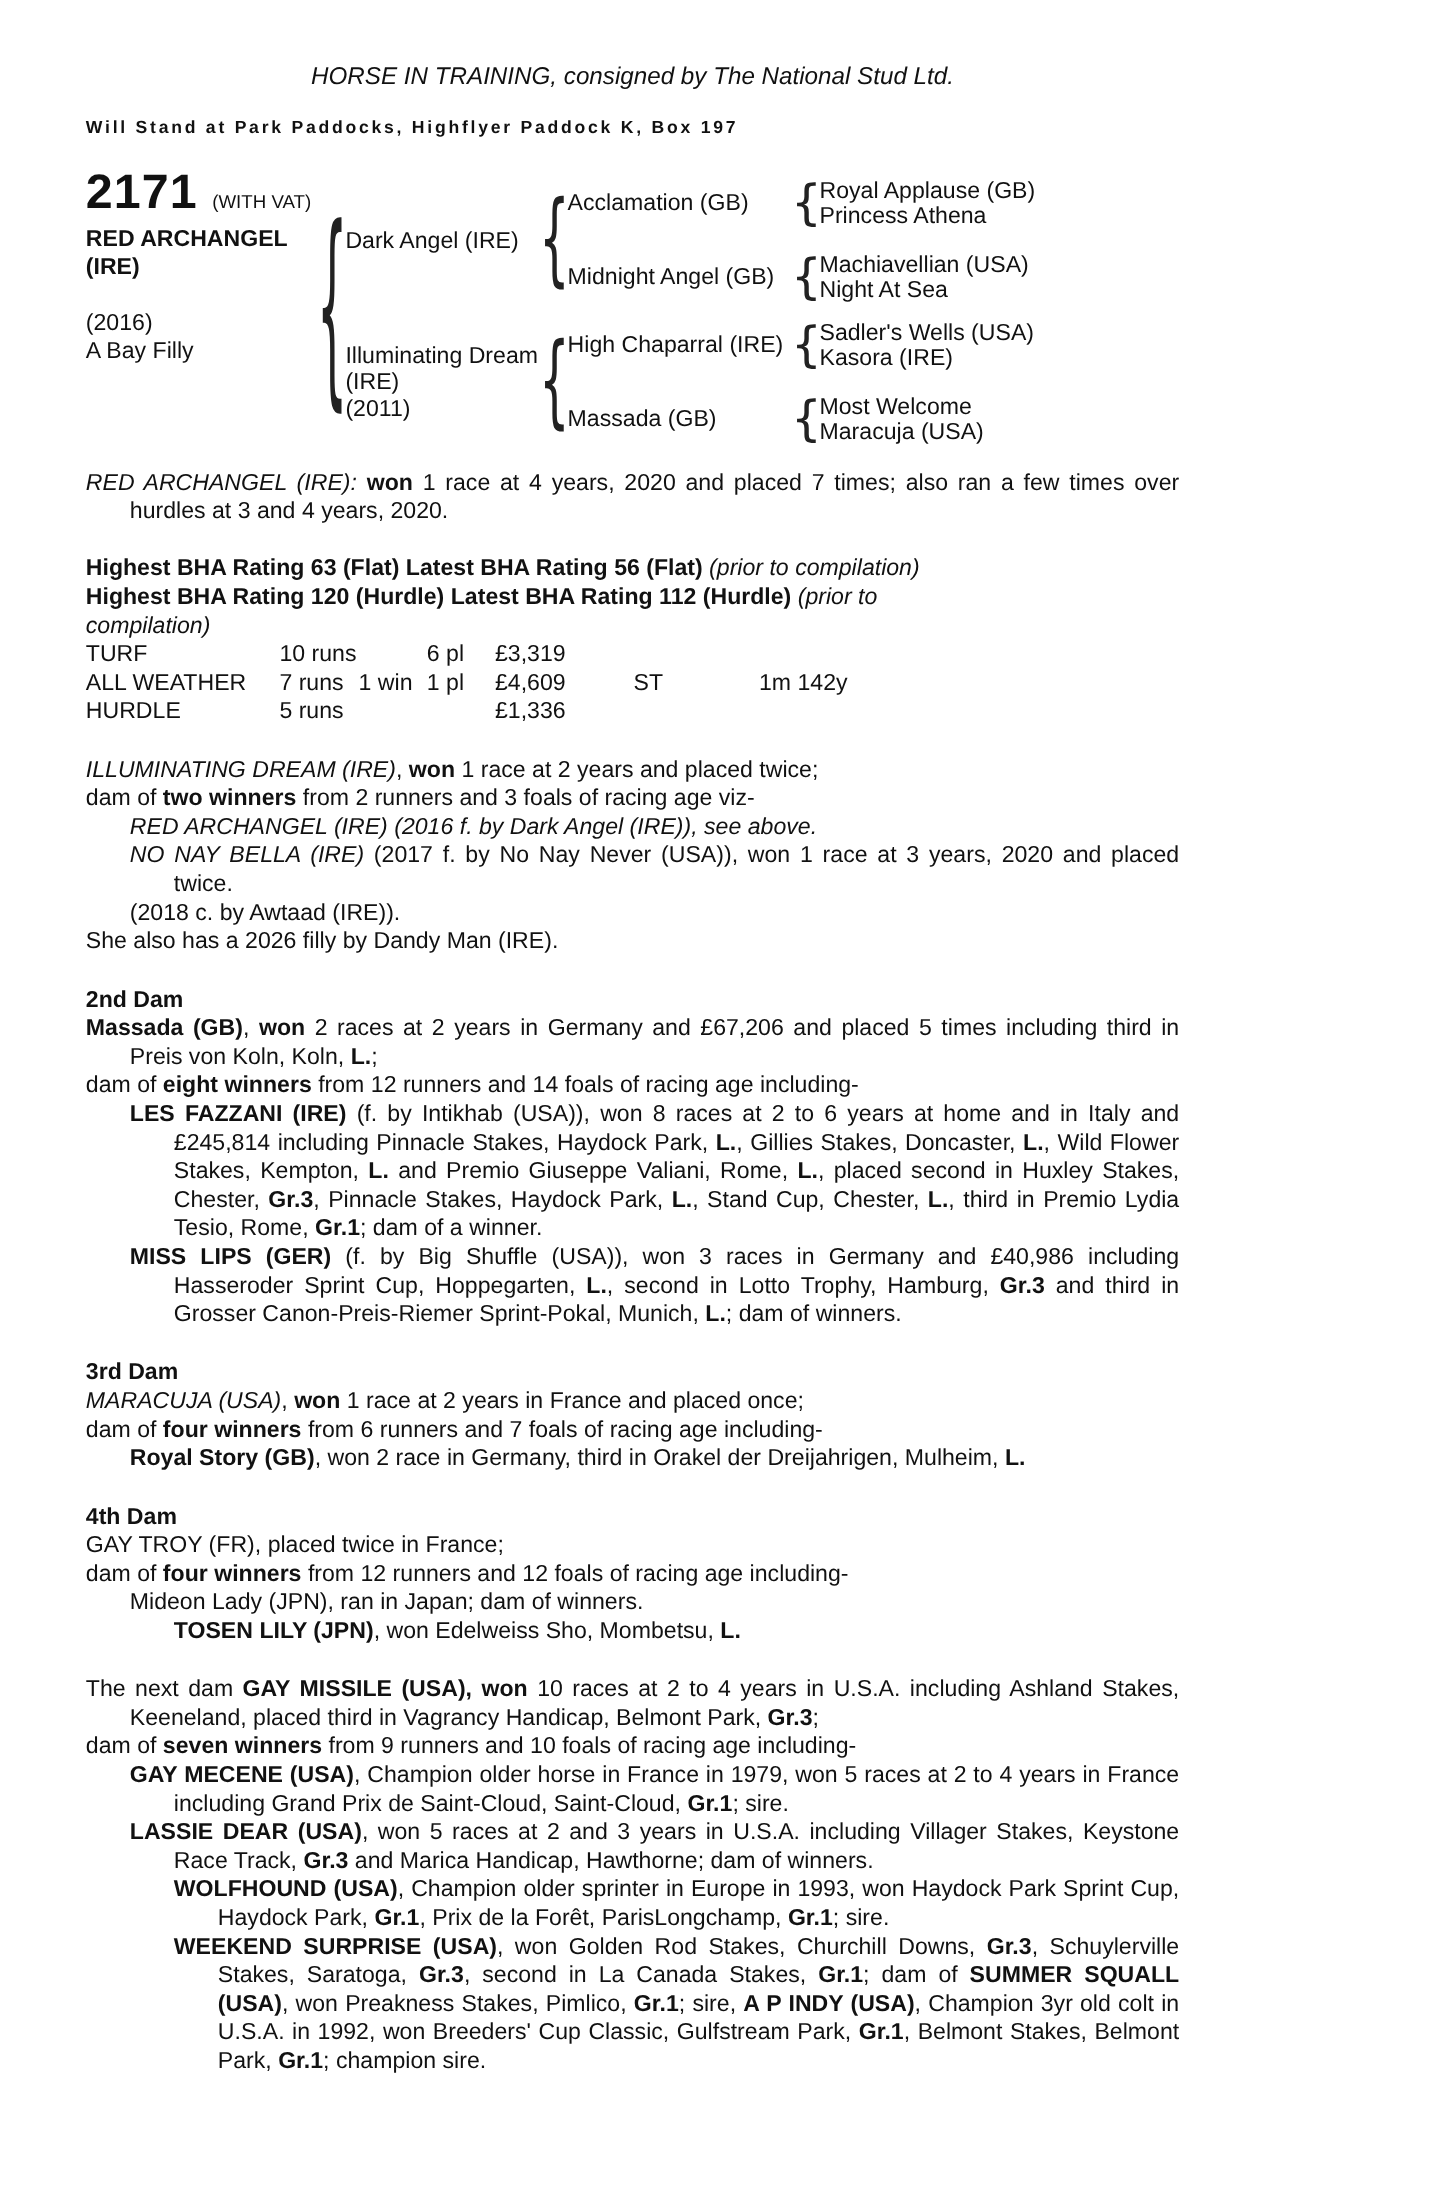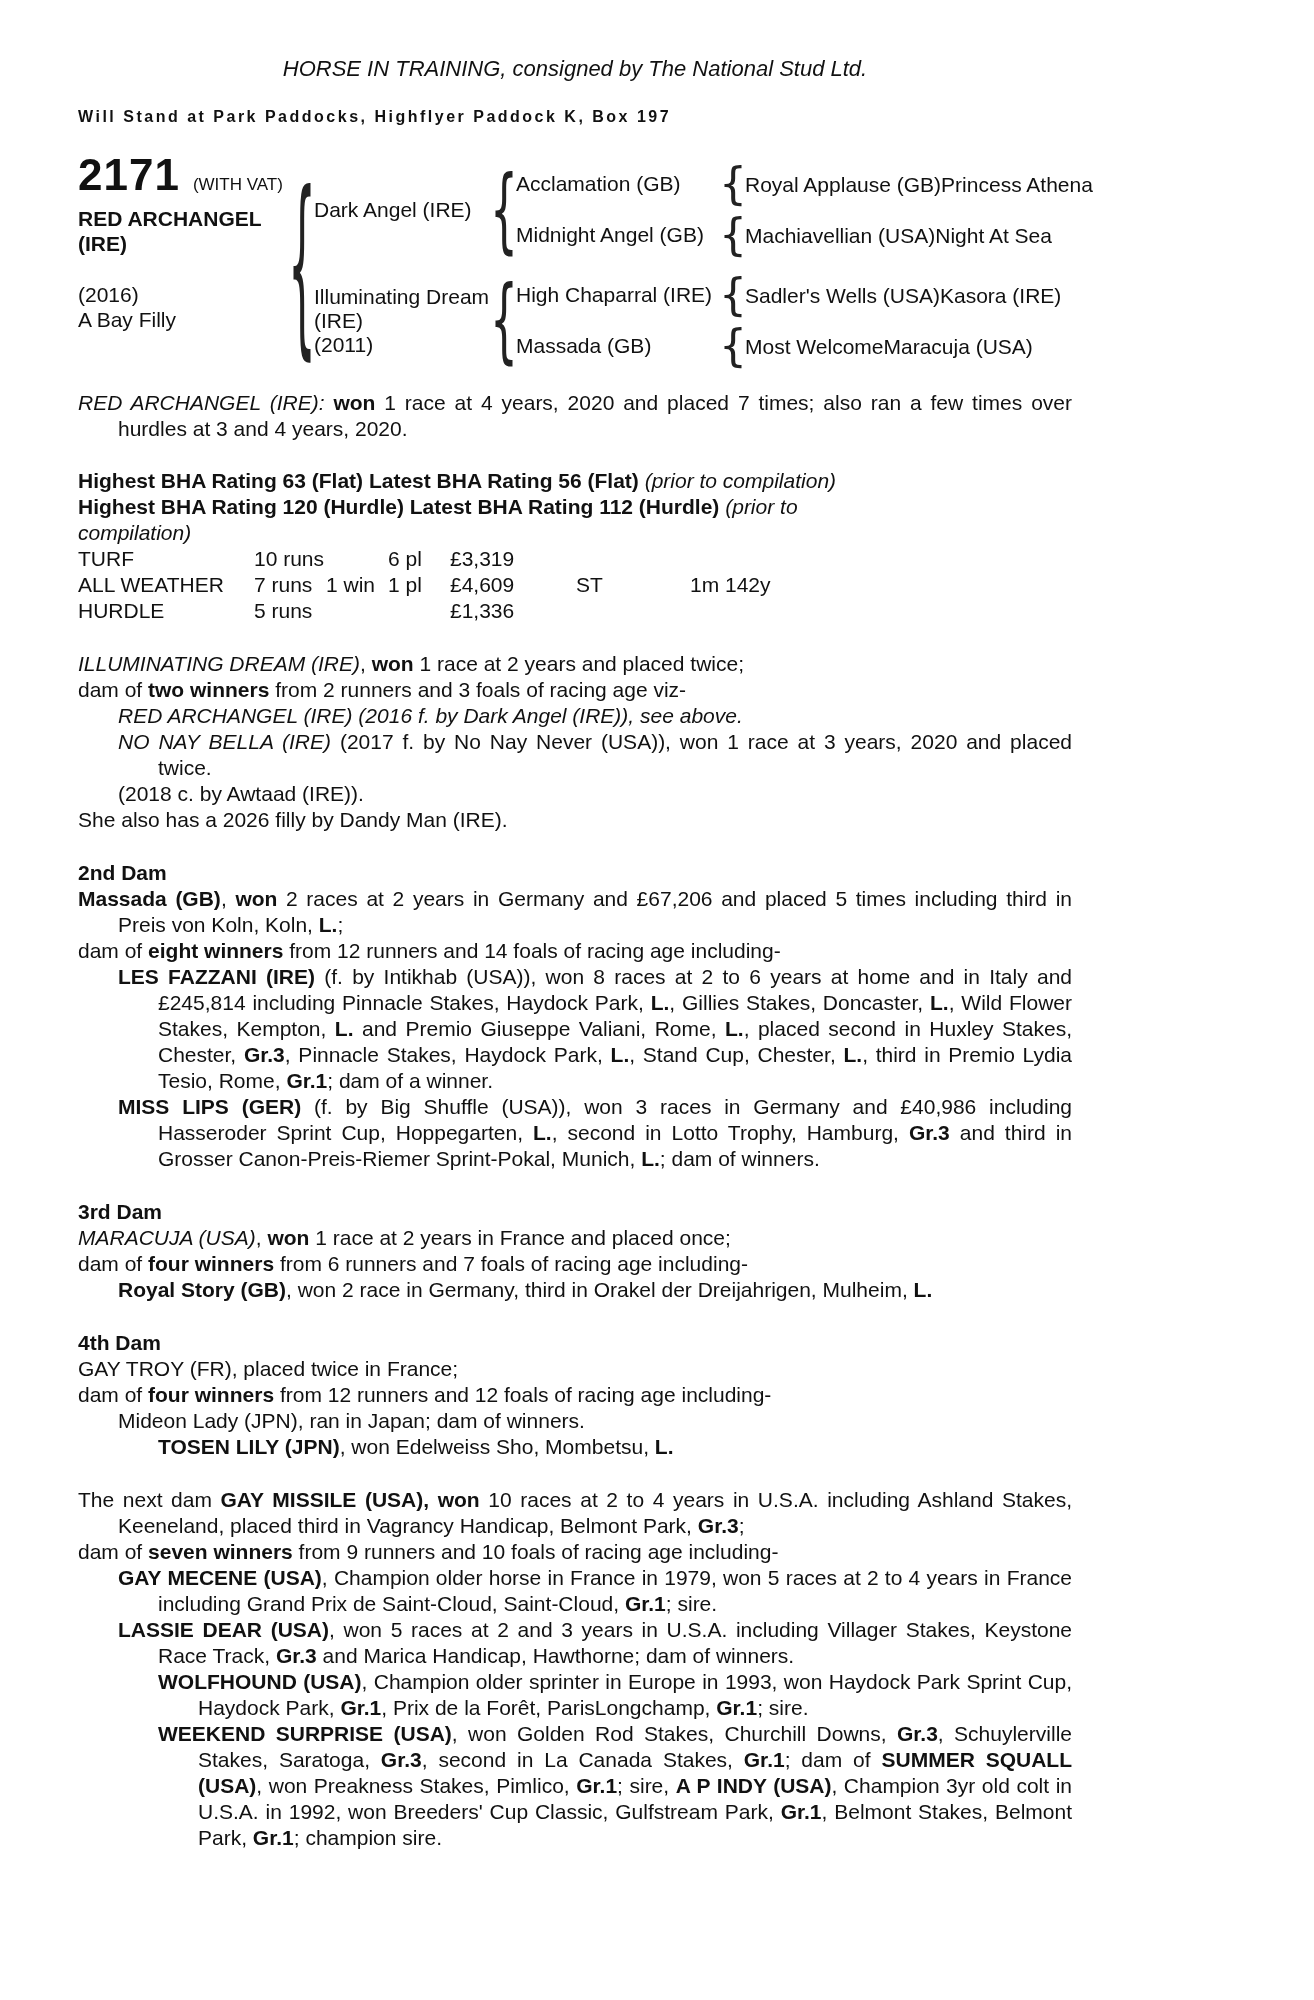--- a/index.html
+++ b/index.html
@@ -22,24 +22,24 @@
   .lot-number { font-size:44px; font-weight:bold; letter-spacing:1px; }
   .lot-vat { font-size:17px; margin-left:13px; }
   .lot-horse-name { font-weight:bold; margin-top:8px; line-height:25px; }
   .lot-year { margin-top:26px; line-height:25px; }
   .lot-color { line-height:25px; }
 
   .ped-tree { flex:1; display:flex; align-items:center; }
   .gen1col { flex:1; display:flex; flex-direction:column; gap:16px; }
   .branch1 { display:flex; align-items:center; }
   .g1name { width:178px; flex:none; line-height:24px; }
-  .gen2col { flex:1; display:flex; flex-direction:column; gap:7px; }
+  .gen2col { flex:1; display:flex; flex-direction:column; gap:21px; }
   .branch2 { display:flex; align-items:center; }
   .g2name { width:205px; flex:none; line-height:24px; white-space:nowrap; }
-  .gen3col { flex:1; display:flex; flex-direction:row; }
+  .gen3col { flex:1; display:flex; flex-direction:column; }
   .g3name { line-height:23px; white-space:nowrap; }
 
   .brace { flex:none; width:24px; display:flex; align-items:center; justify-content:center; color:#222; }
   .brace span { display:inline-block; font-size:44px; line-height:1; font-family:"DejaVu Sans", sans-serif; font-weight:normal; transform-origin:center; }
   .brace3 span { transform:scaleY(1.0); }
   .brace2 span { transform:scaleY(2.1); }
   .brace1 span { transform:scaleY(4.4); }
 
   
   .p { margin:0; line-height:26px; }

